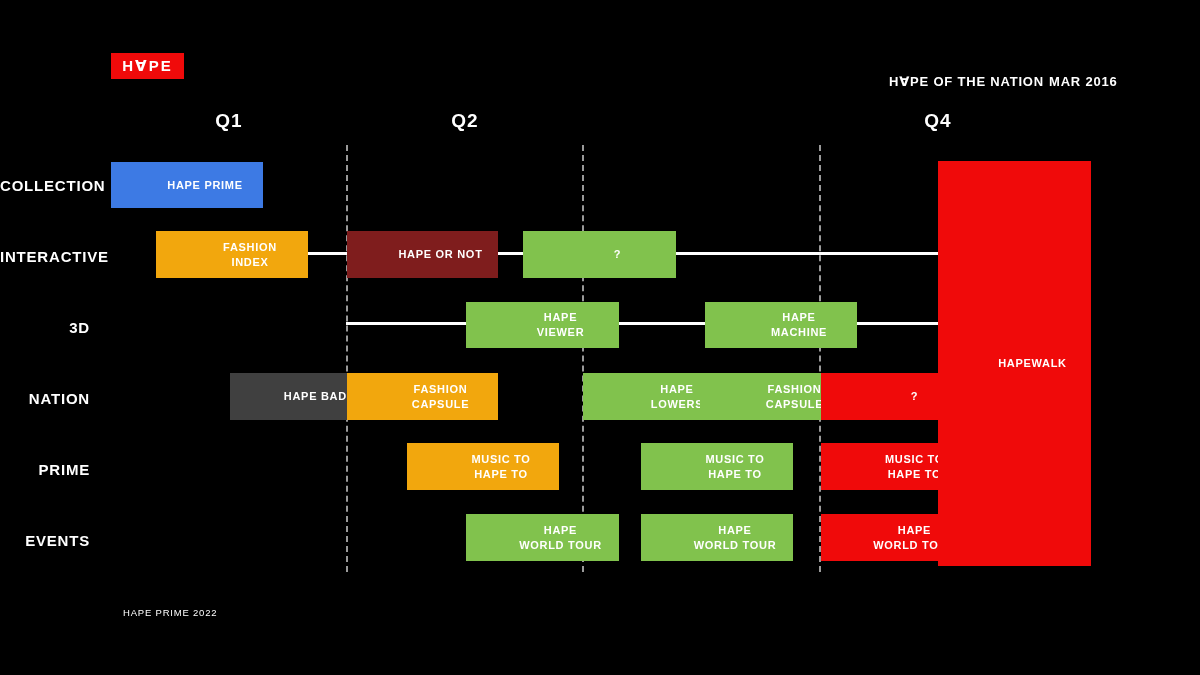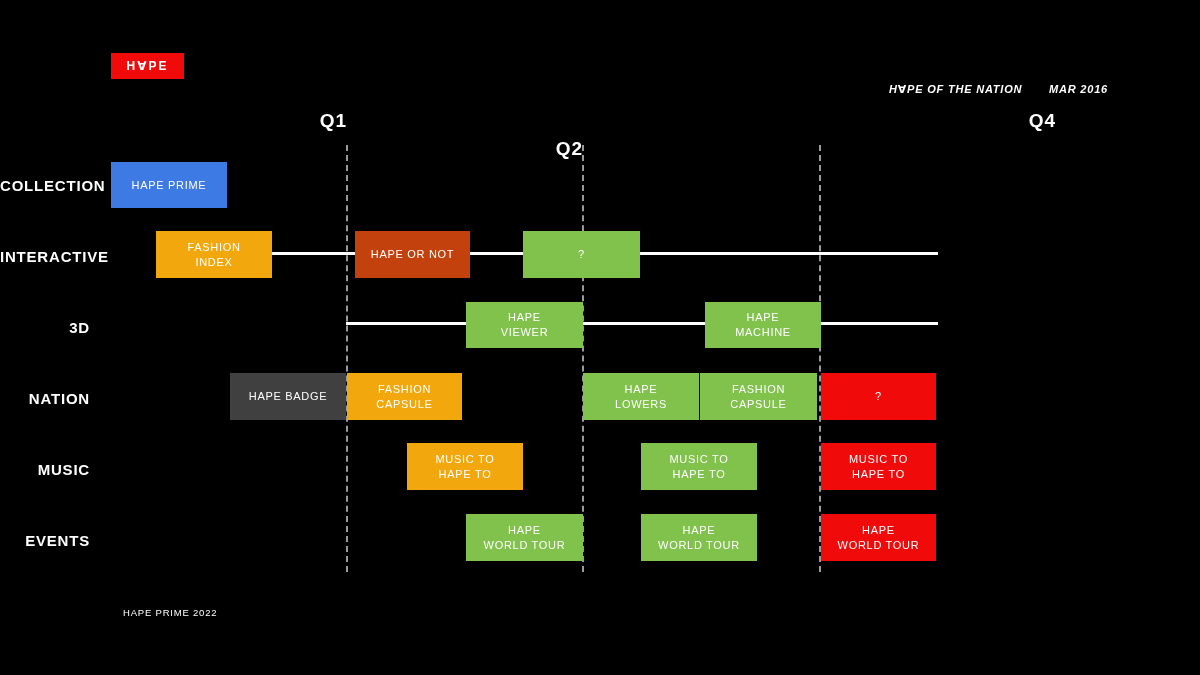--- a/index.html
+++ b/index.html
@@ -3,83 +3,83 @@
 <meta charset="utf-8">
 <style>
   html,body{margin:0;padding:0;background:#000;}
   .stage{
     position:relative;width:1200px;height:675px;background:#000;overflow:hidden;
     font-family:"Liberation Sans","DejaVu Sans",sans-serif;color:#fff;
   }
   .logo{
     position:absolute;left:111px;top:53px;width:73px;height:26px;
     display:flex;align-items:center;justify-content:center;
-    font-weight:bold;font-size:12px;letter-spacing:2px;color:#fff;
+    font-weight:bold;font-size:15px;letter-spacing:2px;color:#fff;
   }
   .hdr-small{
-    position:absolute;top:83px;font-weight:bold;font-size:11px;
-    letter-spacing:0.8px;color:#fff;white-space:nowrap;font-style:italic;
+    position:absolute;top:74px;font-weight:bold;font-size:13px;
+    letter-spacing:0.8px;color:#fff;white-space:nowrap;
   }
   .qheader{
-    position:absolute;top:110px;height:24px;text-align:right;
+    position:absolute;top:110px;height:24px;text-align:center;
     font-weight:bold;font-size:19px;letter-spacing:1px;color:#fff;
   }
   .vline{
     position:absolute;top:145px;height:427px;width:0;
     border-left:2px dashed #9a9a9a;z-index:0;
   }
   .hline{
     position:absolute;height:3px;background:#fff;z-index:1;
   }
   .rowlabel{
     position:absolute;left:0;width:90px;text-align:right;
     font-weight:bold;font-size:15px;letter-spacing:0.8px;color:#fff;z-index:2;
   }
   .box{
     position:absolute;display:flex;align-items:center;justify-content:center;
-    text-align:center;font-weight:normal;font-size:11px;letter-spacing:0.7px;
-    line-height:1.35;color:#fff;white-space:pre-line;z-index:2;
+    text-align:center;font-weight:bold;font-size:11px;letter-spacing:0.7px;
+    line-height:1.35;color:#fff;white-space:pre-line;z-index:2;padding-left:36px;
   }
   .footer-note{
     position:absolute;left:123px;top:607px;font-weight:normal;font-size:9.5px;
     letter-spacing:0.8px;color:#fff;
   }
 </style>
 </head>
 <body>
 
 <div class="stage">
 
   <div class="logo" style="background-color: rgb(240, 10, 10);">H∀PE</div>
   <div class="hdr-small" style="left:889px;">H∀PE OF THE NATION</div>
   <div class="hdr-small" style="left:1049px;">MAR 2016</div>
 
   <div class="qheader" style="left:111px;width:236px;">Q1</div>
-  <div class="qheader" style="left:347px;width:236px;margin-top:28px;">Q2</div>
+  <div class="qheader" style="left:347px;width:236px;">Q2</div>
   <div class="qheader" style="left:820px;width:236px;">Q4</div>
 
   <div class="vline" style="left:346px;"></div>
   <div class="vline" style="left:582px;"></div>
   <div class="vline" style="left:819px;"></div>
 
   <div class="hline" style="left:272px;top:252px;width:666px;"></div>
   <div class="hline" style="left:346px;top:322px;width:592px;"></div>
 
   <div class="rowlabel" style="top:177px;">COLLECTION</div>
   <div class="rowlabel" style="top:248px;">INTERACTIVE</div>
   <div class="rowlabel" style="top:319px;">3D</div>
   <div class="rowlabel" style="top:390px;">NATION</div>
-  <div class="rowlabel" style="top:461px;">MUSIC</div>
+  <div class="rowlabel" style="top:461px;">PRIME</div>
   <div class="rowlabel" style="top:532px;">EVENTS</div>
 
   <div class="box" style="left: 111px; top: 162px; width: 116px; height: 46px; background-color: rgb(61, 122, 228);">HAPE PRIME</div>
 
   <div class="box" style="left: 156px; top: 231px; width: 116px; height: 47px; background-color: rgb(242, 167, 13);">FASHION
 INDEX</div>
-  <div class="box" style="left: 347px; top: 231px; width: 115px; height: 47px; background-color: #c2410c; margin-left: 8px;">HAPE OR NOT</div>
+  <div class="box" style="left: 347px; top: 231px; width: 115px; height: 47px; background-color: #7f1d1d;">HAPE OR NOT</div>
   <div class="box" style="left: 523px; top: 231px; width: 117px; height: 47px; background-color: rgb(129, 194, 77);">?</div>
 
   <div class="box" style="left: 466px; top: 302px; width: 117px; height: 46px; background-color: rgb(129, 194, 77);">HAPE
 VIEWER</div>
   <div class="box" style="left: 705px; top: 302px; width: 116px; height: 46px; background-color: rgb(129, 194, 77);">HAPE
 MACHINE</div>
 
   <div class="box" style="left: 230px; top: 373px; width: 116px; height: 47px; background-color: #404040;">HAPE BADGE</div>
   <div class="box" style="left: 347px; top: 373px; width: 115px; height: 47px; background-color: rgb(242, 167, 13);">FASHION
 CAPSULE</div>
@@ -96,16 +96,17 @@
   <div class="box" style="left: 821px; top: 443px; width: 115px; height: 47px; background-color: rgb(240, 10, 10);">MUSIC TO
 HAPE TO</div>
 
   <div class="box" style="left: 466px; top: 514px; width: 117px; height: 47px; background-color: rgb(129, 194, 77);">HAPE
 WORLD TOUR</div>
   <div class="box" style="left: 641px; top: 514px; width: 116px; height: 47px; background-color: rgb(129, 194, 77);">HAPE
 WORLD TOUR</div>
   <div class="box" style="left: 821px; top: 514px; width: 115px; height: 47px; background-color: rgb(240, 10, 10);">HAPE
 WORLD TOUR</div>
 
+  <div class="box" style="left: 938px; top: 161px; width: 117px; height: 405px; background-color: rgb(240, 10, 10);">HAPEWALK</div>
 
   <div class="footer-note">HAPE PRIME 2022</div>
 
 </div>
 
 </body></html>

